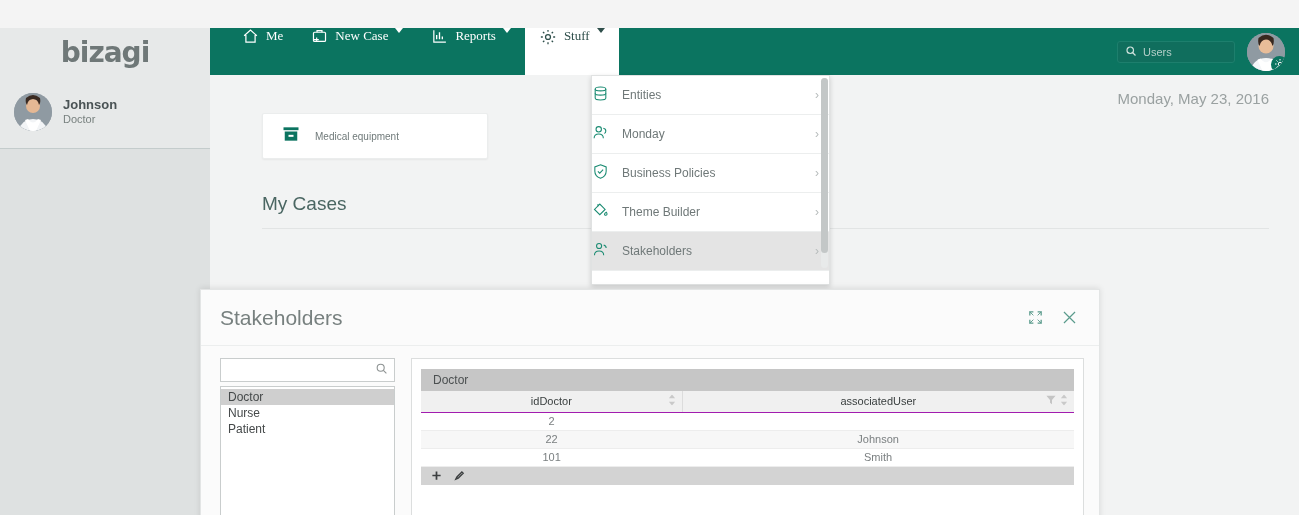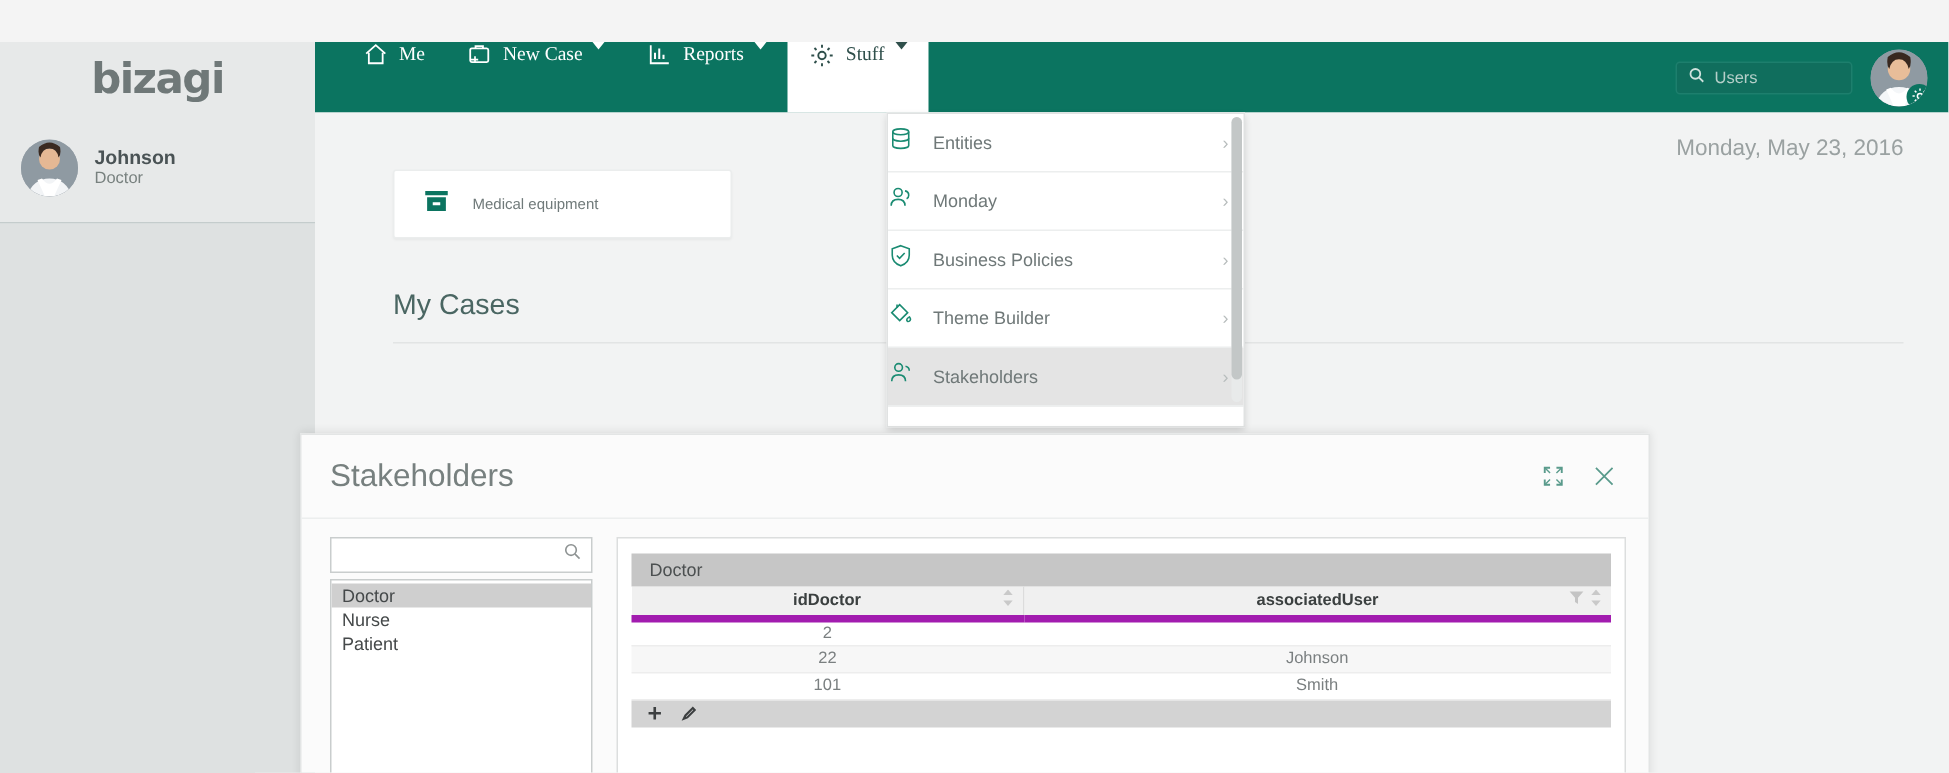--- a/index.html
+++ b/index.html
@@ -163,22 +163,22 @@
     flex: 1; margin-left: 16px; border: 1px solid #dcdede; background: #fff;
     height: 190px; padding: 10px 9px 0 9px;
   }
   .grid-caption {
     background: #c6c6c6; height: 22px; display: flex; align-items: center;
     padding-left: 12px; font-size: 12px; color: #4c5051;
   }
   table.grid { width: 100%; border-collapse: collapse; table-layout: fixed; }
   table.grid th {
     background: #f0f0f0; height: 21px; font-size: 11px; color: #3b4040;
-    font-weight: bold; border-right: 1px solid #dcdcdc;
-    border-bottom: 5px solid #a21caf; position: relative;
+    font-weight: normal; border-right: 1px solid #dcdcdc;
+    border-bottom: 1px solid #a21caf; position: relative;
   }
   table.grid th:last-child { border-right: none; }
   table.grid td {
     height: 18px; font-size: 11px; color: #7a7f80; text-align: center;
     border-bottom: 1px solid #ededed;
   }
   tr.alt td { background: #f7f7f7; }
   .sort-ic {
     position: absolute; right: 6px; top: 50%; transform: translateY(-50%);
     opacity: 0.45;

